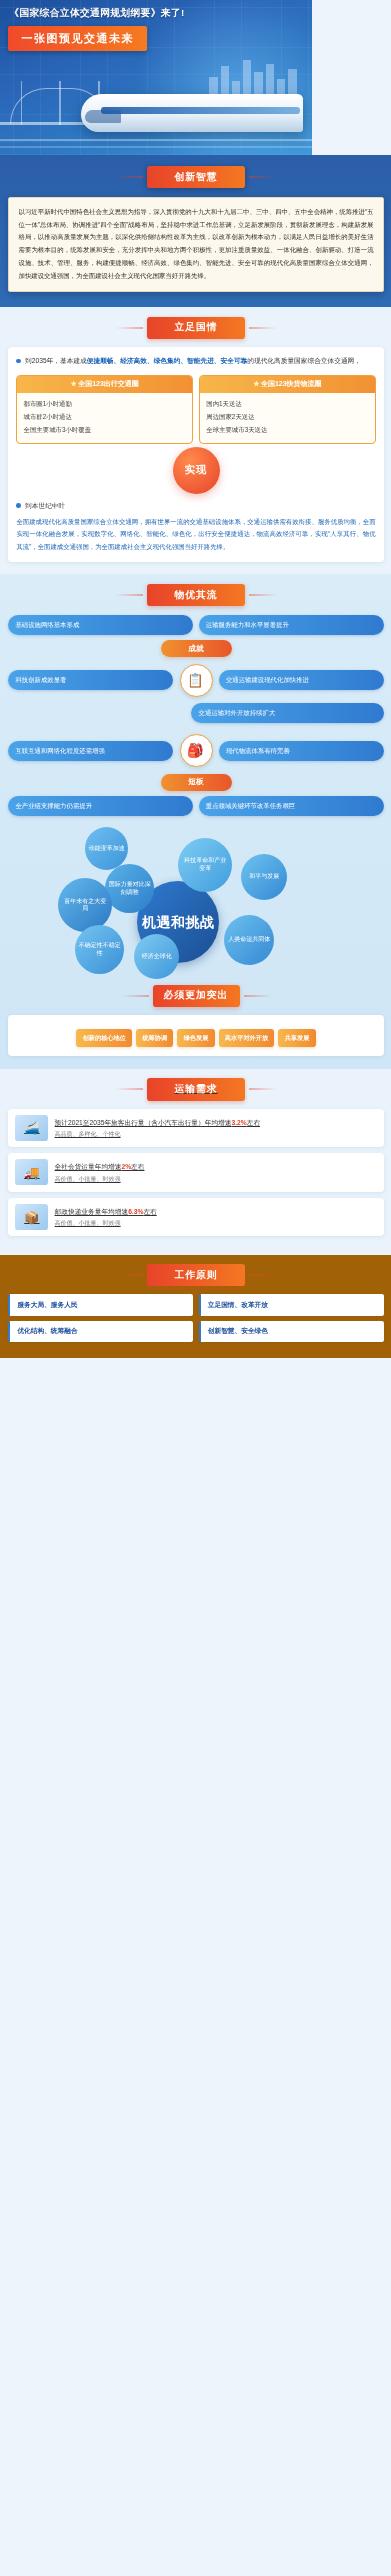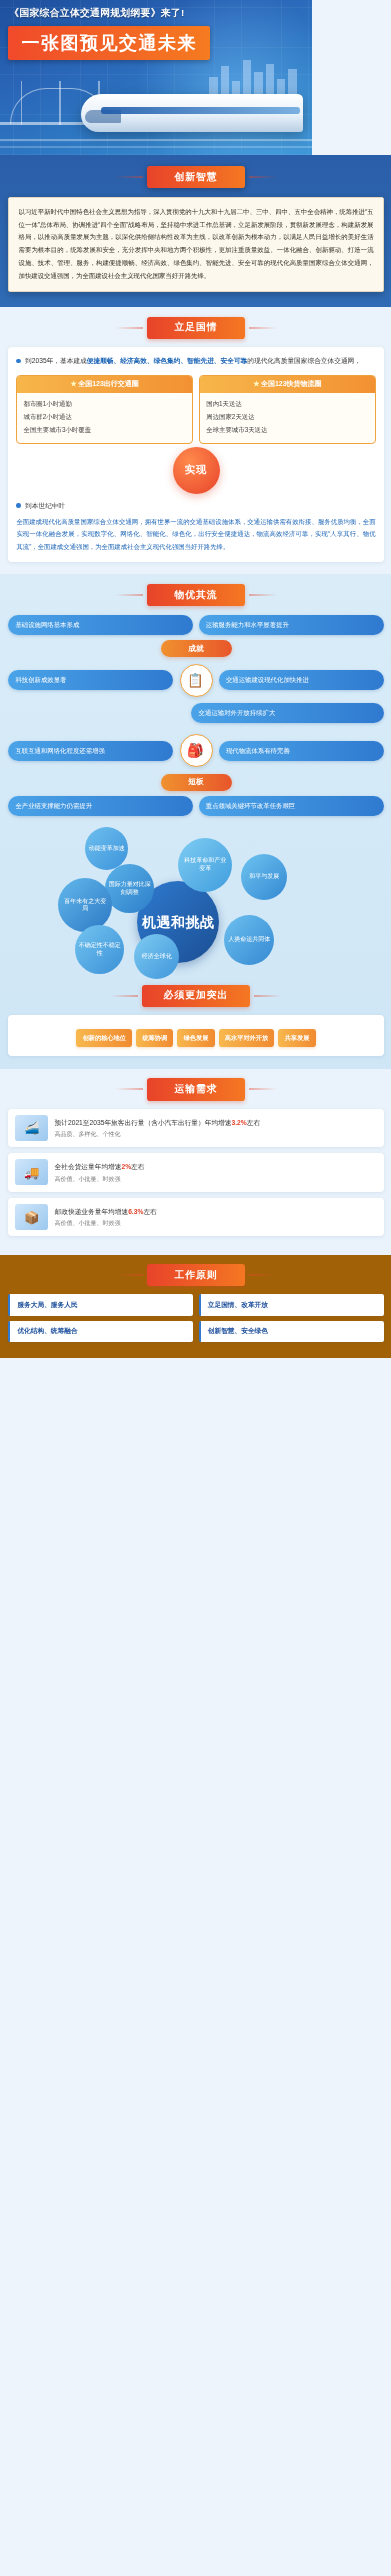--- a/index.html
+++ b/index.html
@@ -39,21 +39,21 @@
     letter-spacing: 0.3px;
     text-shadow: 0 0.5px 1.5px rgba(0,0,0,0.35);
   }
   .hero-sub {
     position: relative;
     margin: 6.2px 8.2px 0 8.2px;
     display: inline-block;
     padding: 4.6px 13.4px;
     background: linear-gradient(90deg, #f04a2a, #f57b20);
     color: #fff;
-    font-size: 18px;
+    font-size: 11px;
     font-weight: bold;
     letter-spacing: 1.5px;
     border-radius: 2.1px;
     box-shadow: 0 1.5px 5.2px rgba(0,0,0,0.25);
   }
   .hero-art { position: absolute; left: 0; right: 0; bottom: 0; height: 98px; }
   .bridge-deck {
     position: absolute; left: 0; bottom: 30px; width: 155px; height: 2.6px;
     background: rgba(255,255,255,0.55);
   }
@@ -225,21 +225,21 @@
   
   .tagline { display: flex; gap: 4.1px; flex-wrap: wrap; justify-content: center; margin-top: 6.2px; }
   .tag {
     background: linear-gradient(90deg,#f8b84e,#f08a30);
     color: #fff; font-size: 6.2px; font-weight: bold;
     padding: 4.6px 6.2px; border-radius: 3.1px;
     box-shadow: 0 1px 3.1px rgba(220,130,40,0.28);
   }
 
   
-  .s-demand { background: #eaf3fb; }
+  .s-demand { background: #eaf3fb; text-decoration: underline; }
   .demand-row {
     display: flex; align-items: center; gap: 6.2px;
     background: #fff; border-radius: 4.1px; padding: 6.2px 7.2px;
     margin-bottom: 6.2px; box-shadow: 0 1px 4.1px rgba(40,80,140,0.10);
   }
   .demand-ico {
     flex: none; width: 33px; height: 26px; border-radius: 3.1px;
     background: linear-gradient(135deg,#cfe6fb,#9cc8ee);
     display: flex; align-items: center; justify-content: center; font-size: 12.4px;
   }
@@ -383,21 +383,21 @@
       <div class="bubble" style="left:77px;top:3.1px;width:43px;height:43px;background:linear-gradient(135deg,#6fc0ef,#3c93da);">动能变革加速</div>
       <div class="bubble" style="left:97px;top:40px;width:49px;height:49px;background:linear-gradient(135deg,#5ab2e8,#2d7fc9);">国际力量对比深刻调整</div>
       <div class="bubble" style="left:170px;top:13.4px;width:54px;height:54px;background:linear-gradient(135deg,#7fcdf3,#3f9ddd);">科技革命和产业变革</div>
       <div class="bubble" style="left:233px;top:30px;width:46px;height:46px;background:linear-gradient(135deg,#6ec3f0,#3489d3);">和平与发展</div>
       <div class="bubble" style="left:50px;top:54px;width:54px;height:54px;background:linear-gradient(135deg,#63b9ec,#2c78c4);">百年未有之大变局</div>
       <div class="bubble" style="left:67px;top:101px;width:49px;height:49px;background:linear-gradient(135deg,#74c5f1,#3a90d6);">不确定性不稳定性</div>
       <div class="bubble" style="left:216px;top:91px;width:50px;height:50px;background:linear-gradient(135deg,#6cc0ef,#3589d2);">人类命运共同体</div>
       <div class="bubble" style="left:126px;top:110px;width:45px;height:45px;background:linear-gradient(135deg,#7ecbf2,#3f96da);">经济全球化</div>
     </div>
 
-    <div class="band-title" style="margin-top:5.2px;width:108px;">必须更加突出</div>
+    <div class="band-title" style="margin-top:5.2px;width:87px;">必须更加突出</div>
 
     <div class="card">
       <div class="tagline">
         <span class="tag">创新的核心地位</span>
         <span class="tag">统筹协调</span>
         <span class="tag">绿色发展</span>
         <span class="tag">高水平对外开放</span>
         <span class="tag">共享发展</span>
       </div>
     </div>

